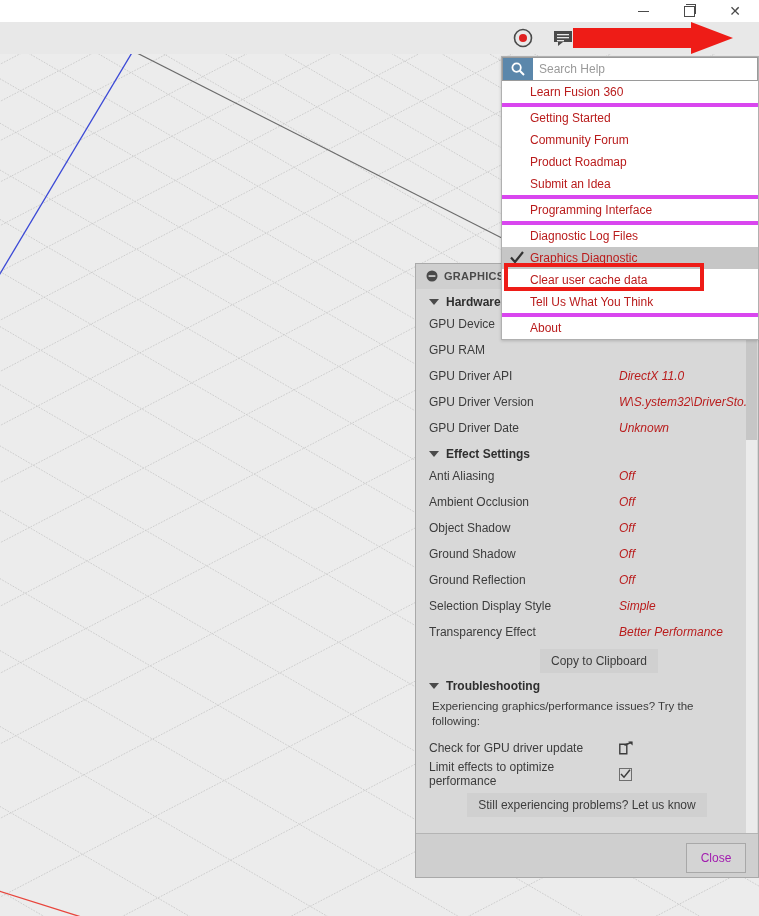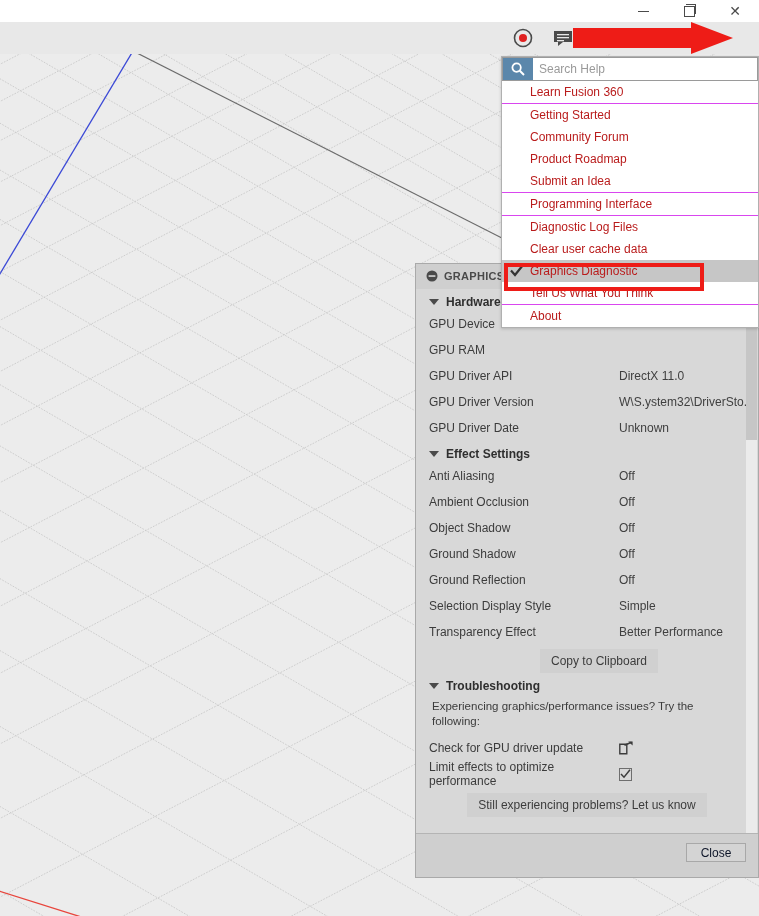--- a/index.html
+++ b/index.html
@@ -74,44 +74,44 @@
   .gd-section{
     padding:6px 0 2px 13px;font-weight:bold;font-size:12px;color:#2f2f2f;
     display:flex;align-items:center;gap:7px;
   }
   .tri{width:0;height:0;border-left:5px solid transparent;border-right:5px solid transparent;
        border-top:6px solid #4a4a4a;display:inline-block;}
   .gd-row{
     display:flex;align-items:center;height:26px;padding-left:13px;font-size:12px;color:#3c3c3c;
   }
   .gd-row .lbl{width:190px;}
-  .gd-row .val{color:#404040;}
+  .gd-row .val{color:#b91c1c;font-style:italic;}
   .gd-note{
     padding:4px 26px 6px 16px;font-size:11.5px;line-height:15px;color:#3c3c3c;
   }
   .gd-btn{
     display:inline-block;background:#d0d0d0;border:1px solid transparent;
     padding:4px 10px;font-size:12px;color:#3c3c3c;
   }
   #copy-clip-wrap{text-align:center;padding-top:4px;margin-left:24px;}
   #let-us-know-wrap{text-align:center;padding-top:6px;}
   .gd-row .extlink{width:15px;height:14px;}
   .gd-chk{
     width:13px;height:13px;border:1px solid #6e6e6e;background:#d8d8d8;
     display:inline-flex;align-items:center;justify-content:center;box-sizing:border-box;
   }
   .gd-chk svg{display:block;}
   #gd-footer{
     position:absolute;left:0;right:0;bottom:0;height:43px;background:#cfcfcf;
     border-top:1px solid #b4b4b4;
   }
   #gd-close{
-    position:absolute;right:12px;top:9px;width:60px;height:19px;
+    position:absolute;right:12px;top:9px;width:60px;height:30px;
     background:#d4d4d4;border:1px solid #a8a8a8;box-sizing:border-box;
-    font-size:12px;color:#0f172a;display:flex;align-items:center;justify-content:center;
+    font-size:12px;color:#a21caf;display:flex;align-items:center;justify-content:center;
   }
 
   
   #help-menu{
     position:absolute;left:501px;top:56px;width:258px;
     background:#ffffff;border:1px solid #b0b0b0;box-sizing:border-box;
     box-shadow:0 1px 3px rgba(0,0,0,.18);
     font-size:12px;color:#3c3c3c;
   }
   #help-search{
@@ -124,21 +124,21 @@
   }
   #help-search input{
     border:none;outline:none;flex:1;height:20px;font-size:12px;
     font-family:"Liberation Sans",sans-serif;color:#3c3c3c;padding-left:6px;background:transparent;
   }
   #help-search input::placeholder{color:#9a9a9a;}
   .hm-item{
     height:22px;display:flex;align-items:center;padding-left:28px;position:relative;
     font-size:12px;color:#b91c1c;white-space:nowrap;
   }
-  .hm-item.sep-top{border-top:1px solid #d946ef;}
+  .hm-item.sep-top{border-top:4px solid #d946ef;}
   .hm-item.highlight{background:#c6c6c6;}
   .hm-check{position:absolute;left:8px;top:4px;}
 
   
   #ann-arrow{position:absolute;left:573px;top:22px;width:186px;height:32px;pointer-events:none;}
   #ann-box{
     position:absolute;left:504px;top:263px;width:200px;height:28px;
     border:4px solid #ee1c17;box-sizing:border-box;pointer-events:none;
   }
 </style>
@@ -401,30 +401,30 @@
       </div>
       <div class="hm-item">
         <span>Submit an Idea</span>
       </div>
       <div class="hm-item sep-top">
         <span>Programming Interface</span>
       </div>
       <div class="hm-item sep-top">
         <span>Diagnostic Log Files</span>
       </div>
-      <div class="hm-item">
-        <span>Clear user cache data</span>
-      </div>
       <div class="hm-item highlight">
         <span class="hm-check"><svg width="14" height="13" viewBox="0 0 14 13">
             <path d="M1 6.5 L5 11 L13 1" stroke="#333" stroke-width="2.2" fill="none"></path>
           </svg></span>
         <span>Graphics Diagnostic</span>
       </div>
       <div class="hm-item">
+        <span>Clear user cache data</span>
+      </div>
+      <div class="hm-item">
         <span>Tell Us What You Think</span>
       </div>
       <div class="hm-item sep-top">
         <span>About</span>
       </div>
     </div>
 </div>
 
 <svg id="ann-arrow" viewBox="0 0 186 32" preserveAspectRatio="none">
   <path d="M0 6 L118 6 L118 0 L160 16 L118 32 L118 26 L0 26 Z" fill="#ee1c17"></path>

